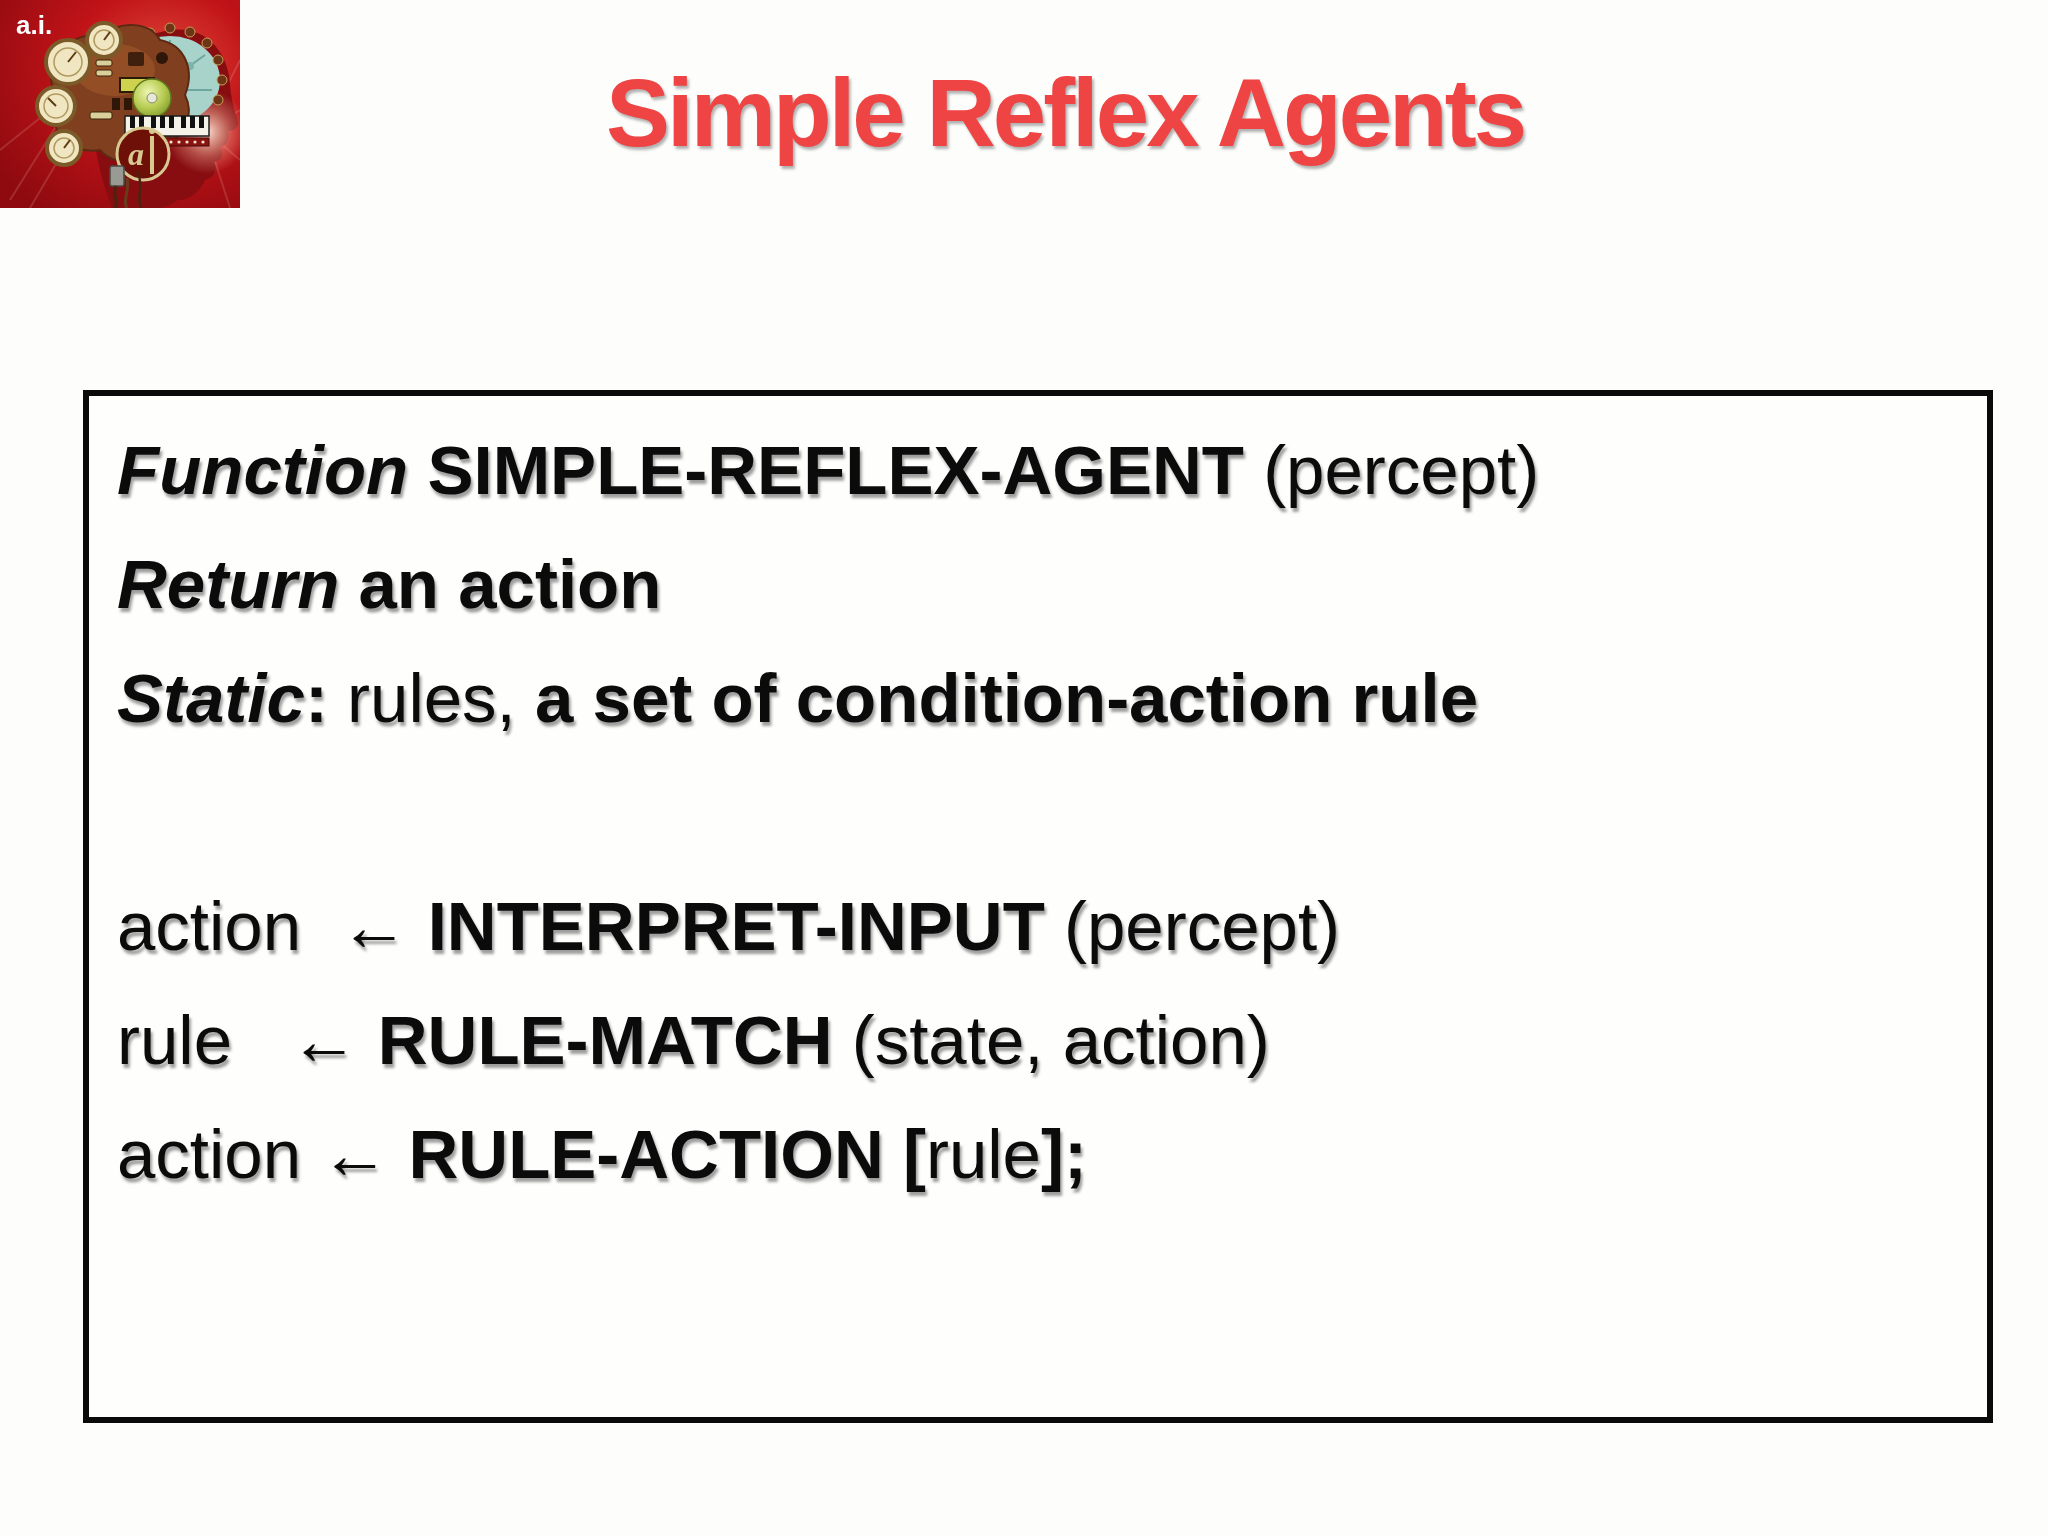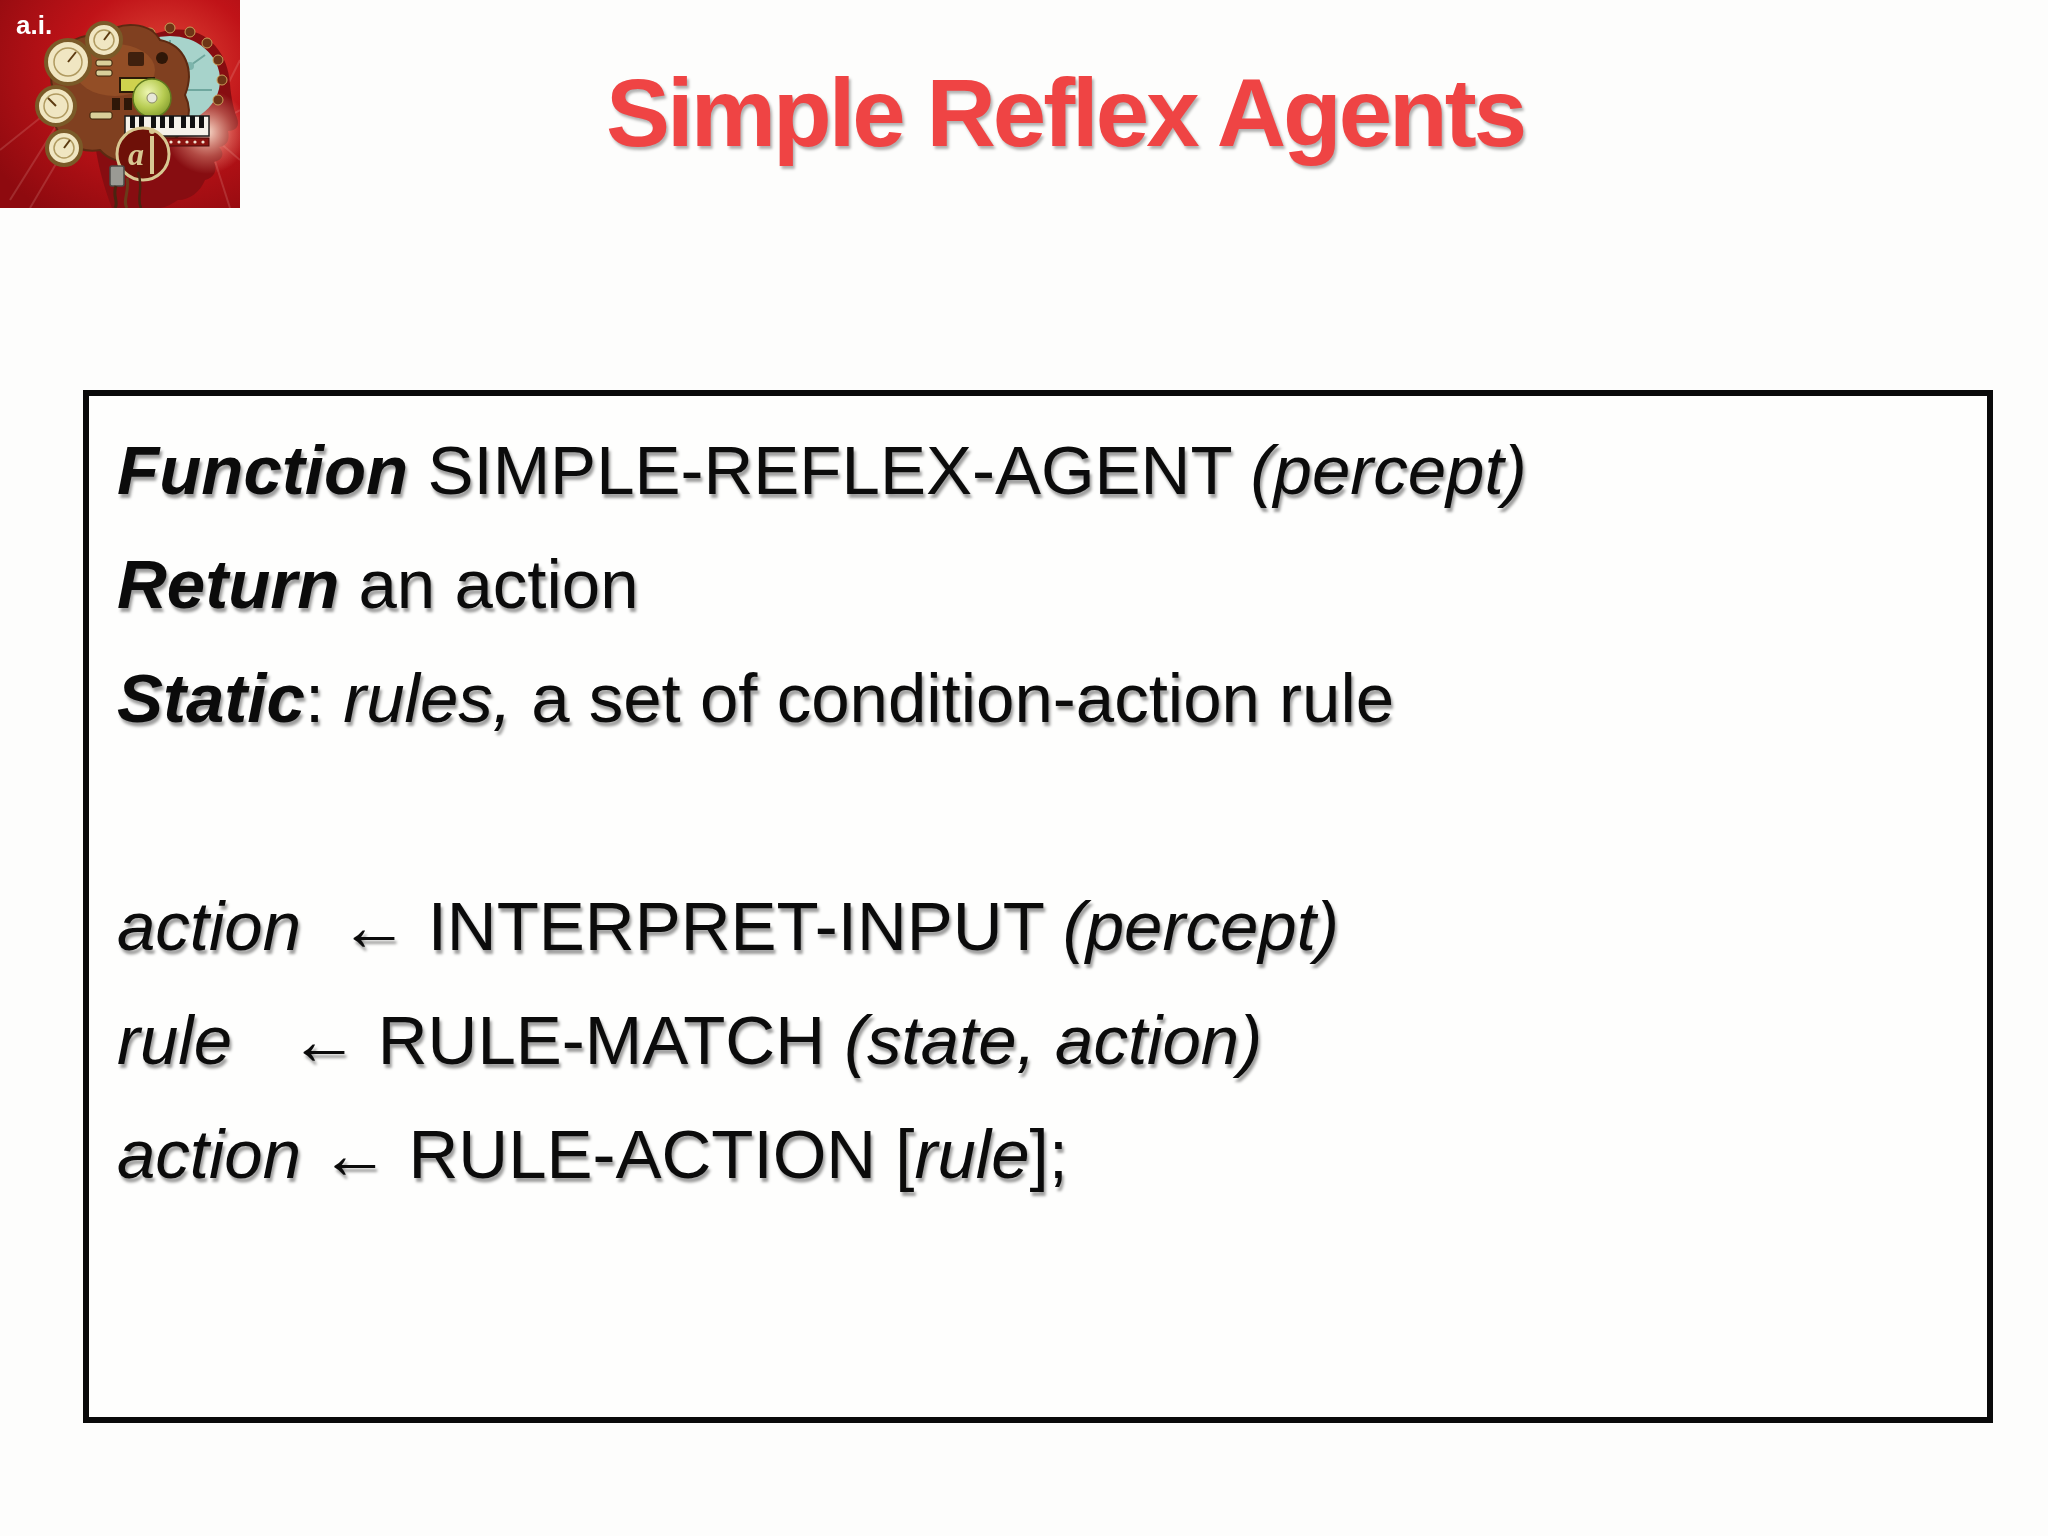--- a/index.html
+++ b/index.html
@@ -58,22 +58,22 @@
   }
   .code-line {
     min-height: 114px;
     line-height: 114px;
     font-size: 69px;
     color: #0b0b0b;
     white-space: pre-wrap;
     text-shadow: 2px 4px 3px rgba(0,0,0,0.38);
   }
   .seg-b  { font-weight: 700; font-style: italic; }
-  .seg-r  { font-weight: 400; }
-  .seg-i  { font-style: italic; font-weight: 400; }
+  .seg-r  { font-weight: 700; }
+  .seg-i  { font-weight: 400; }
 </style>
 </head>
 <body>
 
 <div class="slide">
 
   <svg class="logo" viewBox="0 0 240 208" aria-hidden="true">
     <defs>
       <radialGradient id="bgGrad" cx="68%" cy="32%" r="85%">
         <stop offset="0%" stop-color="#e24a3a"></stop>

